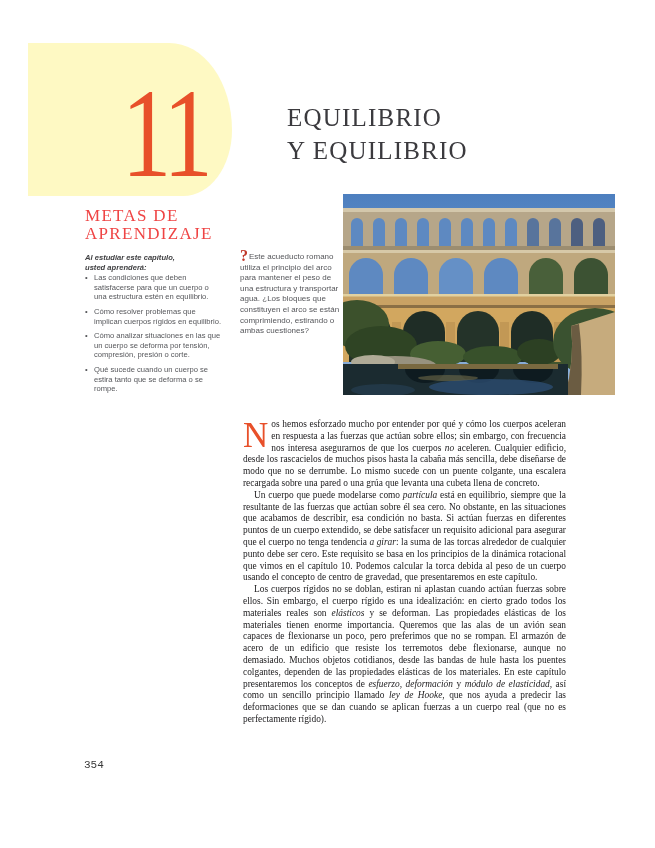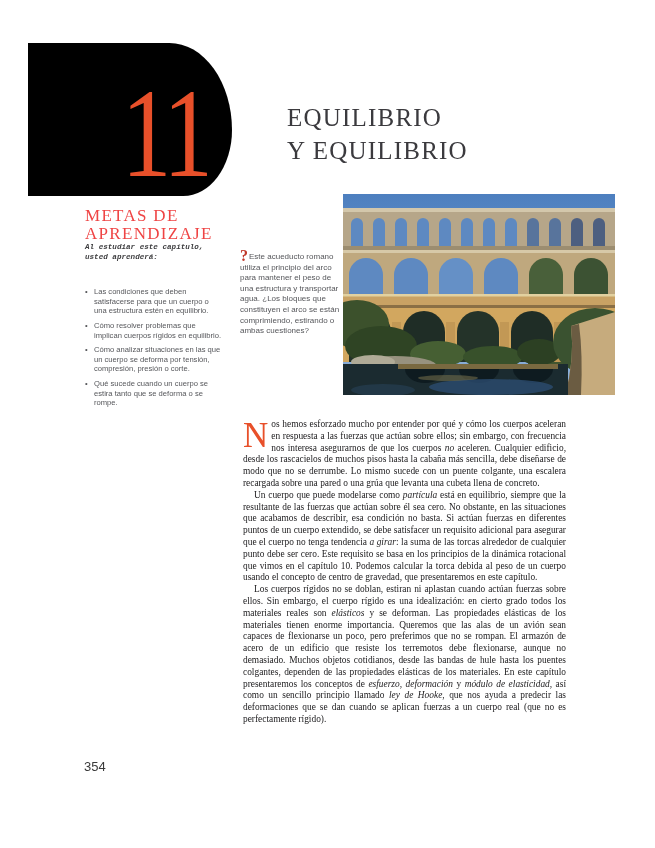--- a/index.html
+++ b/index.html
@@ -9,21 +9,21 @@
     width:655px; height:848px;
     background:#ffffff;
     overflow:hidden;
     font-family:"Liberation Serif", serif;
   }
 
   
   .chapter-block {
     position:absolute; left:28px; top:43px;
     width:204px; height:153px;
-    background:#000000;
+    background:#fef9c3;
     border-radius:0 90px 70px 0 / 0 125px 95px 0;
   }
   .chapter-number {
     position:absolute; top:26px; right:24px;
     font:400 128px/1 "Liberation Serif", serif;
     color:#e8502a;
     letter-spacing:-6px;
     transform:scaleX(0.78);
     transform-origin:right top;
   }
@@ -38,26 +38,27 @@
 
   
   .goals { position:absolute; left:85px; top:207px; width:138px; }
   .goals-heading {
     font-family:"Liberation Serif", serif;
     font-size:17px; line-height:18px;
     letter-spacing:1.3px;
     color:#ef4444;
   }
   .goals-intro {
-    font-family:Liberation Mono, monospace;
+    margin-top:10px;
+    font-family:Liberation Sans, sans-serif;
     font-size:7.6px; line-height:9.6px;
     font-weight:bold; font-style:italic;
     color:#3e3e40;
   }
-  .goals-list { margin-top:25px; list-style:none; }
+  .goals-list { margin-top:1px; list-style:none; }
   .goals-list li {
     position:relative;
     padding-left:9px;
     margin-bottom:5px;
     font-family:"Liberation Sans", sans-serif;
     font-size:7.6px; line-height:9.6px;
     color:#55565a;
   }
   .goals-list li::before {
     content:"•";
@@ -101,22 +102,22 @@
   .dropcap {
     float:left;
     font-size:35px; line-height:33px;
     padding-right:3px;
     color:#e8502a;
     font-family:"Liberation Serif", serif;
   }
 
   .page-number {
     position:absolute; left:84px; top:759px;
-    font-family:Liberation Sans, sans-serif;
-    font-size:13px; color:#3a3a3a;
+    font-family:Liberation Mono, monospace;
+    font-size:11px; color:#3a3a3a;
   }
 </style>
 </head>
 <body>
 
 <div class="page">
 
   <div class="chapter-block">
     <div class="chapter-number">11</div>
   </div>

